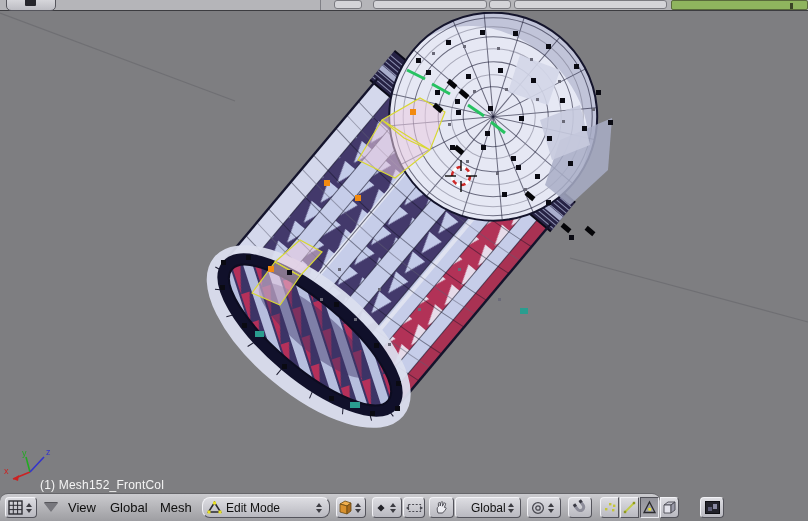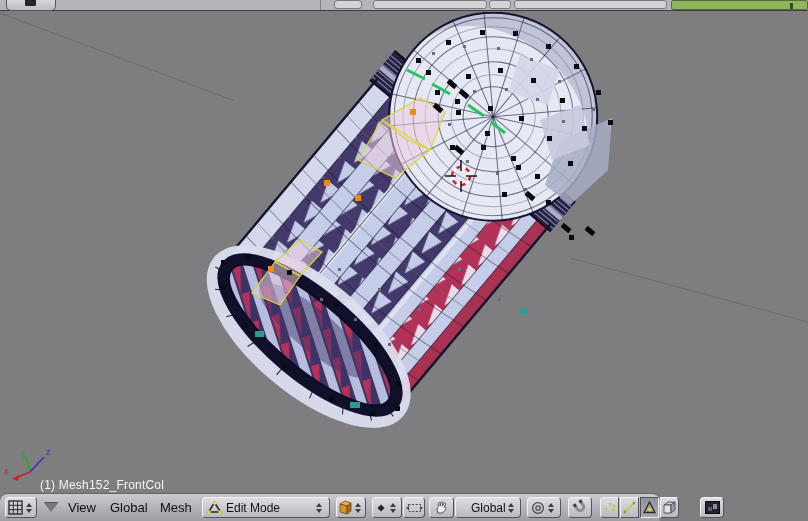--- a/index.html
+++ b/index.html
@@ -361,21 +361,21 @@
           <span class="tri-dn"></span>
         </span>
     </div>
 
     <div id="collapse-tri"></div>
 
     <span class="menu" style="left:68px;">View</span>
     <span class="menu" style="left:110px;">Global</span>
     <span class="menu" style="left:160px;">Mesh</span>
 
-    <div class="btn" style="left:202px;width:128px;justify-content:flex-start;padding-left:4px;">
+    <div class="btn" style="left:202px;width:128px;justify-content:flex-start;padding-left:4px;border-radius:8px;">
       <svg width="15" height="13">
         <polygon points="7.5,1.5 13.5,11 1.5,11" fill="none" stroke="#2a2a2e" stroke-width="1.6"></polygon>
         <rect x="0.5" y="9.5" width="3" height="3" fill="#e8e020"></rect>
         <rect x="11.5" y="9.5" width="3" height="3" fill="#e8e020"></rect>
         <rect x="6" y="0.5" width="3" height="3" fill="#e8e020"></rect>
       </svg>
       <span class="ddtext">Edit Mode</span>
       <span class="stepper" style="position:absolute;right:4px;">
           <span class="tri-up"></span>
           <span class="tri-dn"></span>

